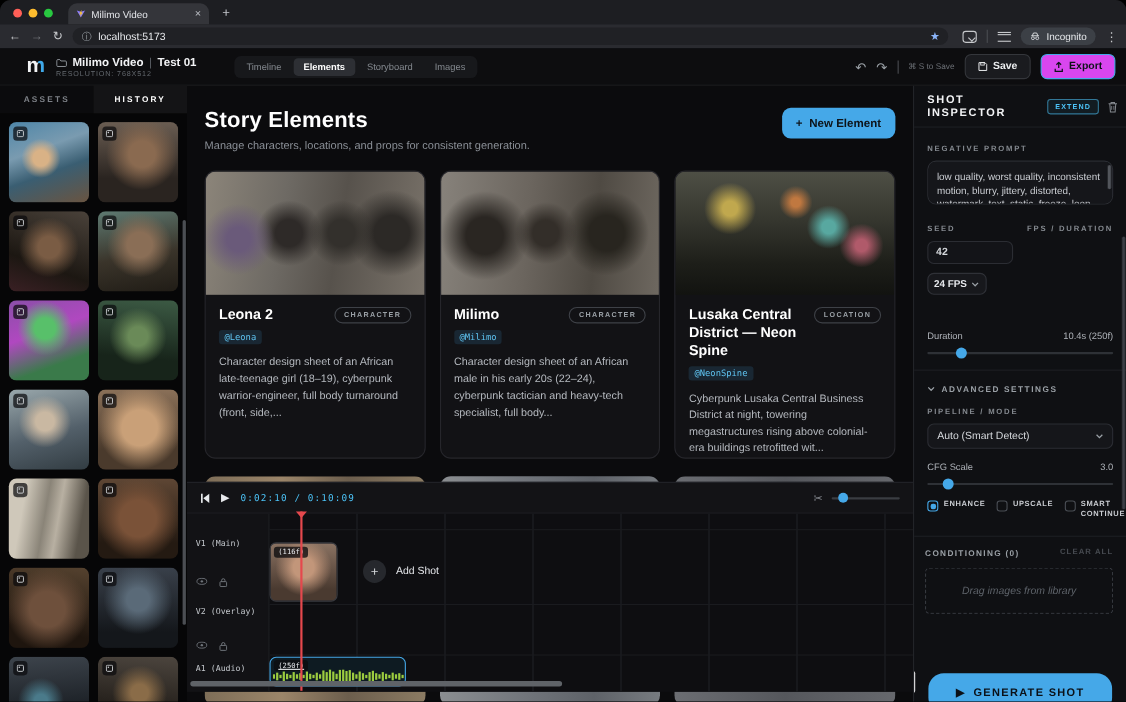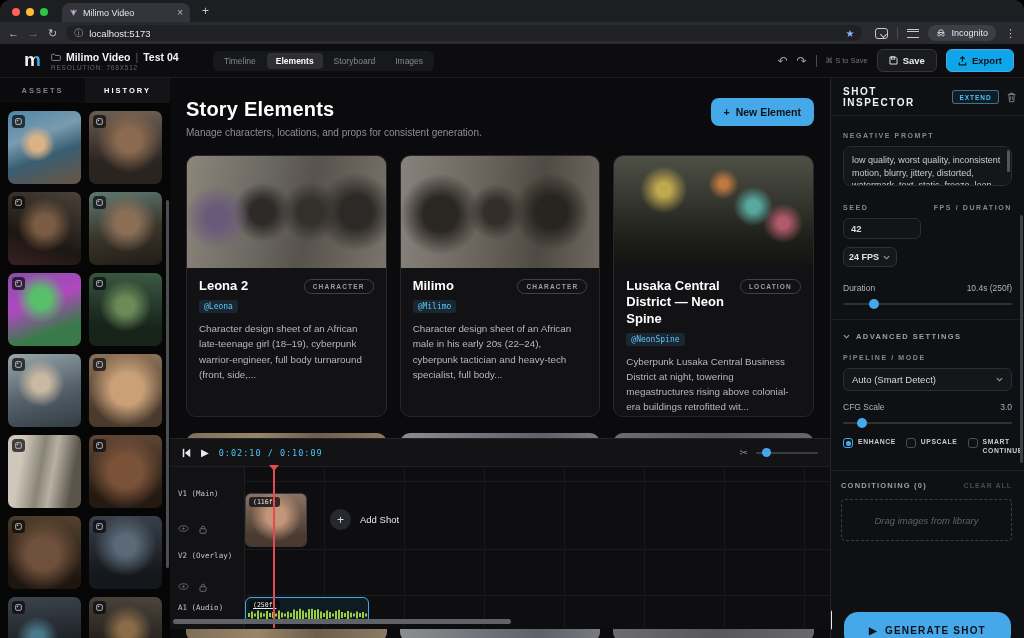--- a/index.html
+++ b/index.html
@@ -50,21 +50,21 @@
   .navtabs { position:absolute; left:213px; top:7px; background:#17181b; border-radius:6px;
              padding:2px; display:flex; gap:2px;}
   .navtab { font-size:8.5px; color:#84898f; padding:3px 9px; border-radius:4px; }
   .navtab.active { background:#2d2f34; color:#fff; font-weight:bold;}
   .hright { margin-left:auto; display:flex; align-items:center; gap:9px; }
   .histbtn { color:#9aa0a6; font-size:12px; line-height:1;}
   .savehint { color:#6d7177; font-size:7.5px; }
   .btn { display:flex; align-items:center; gap:5px; border-radius:6px; font-size:9.5px;
          font-weight:bold; padding:5px 11px; }
   .btn-dark { background:#1a1b1f; border:1px solid #34363b; color:#eceef0;}
-  .btn-blue { background:#0ea5e9; color:#0d1319; border:1px solid #45a8e8;}
+  .btn-blue { background:#d946ef; color:#0d1319; border:1px solid #45a8e8;}
 
   
   .content { display:flex; height:560px; }
 
   
   .lsb { width:170px; background:#060607; position:relative; flex:none;}
   .lsb-tabs { display:flex; height:25px; }
   .lsb-tab { flex:1; display:flex; align-items:center; justify-content:center;
              font-size:7.5px; letter-spacing:2px; font-weight:bold; color:#7e8288; background:#0b0b0d;}
   .lsb-tab.active { color:#fff; background:#141416; }
@@ -274,21 +274,21 @@
 
   <div class="appheader">
     <span class="logo">m</span>
     <div class="projinfo">
       <div class="projrow">
         <svg width="10" height="8" viewBox="0 0 16 12">
           <path d="M1 3 q0-1.5 1.5-1.5 h3 l1.5 2 h6.5 q1.5 0 1.5 1.5 v5 q0 1.5 -1.5 1.5 h-11 q-1.5 0 -1.5 -1.5 Z" stroke="#9aa0a6" stroke-width="1.3" fill="none"></path>
         </svg>
         <span>Milimo Video</span>
         <span class="sep">|</span>
-        <span>Test 04</span>
+        <span>Test 01</span>
       </div>
       <div class="resrow">
         <span>RESOLUTION:</span> <span>768X512</span>
       </div>
     </div>
     <div class="navtabs">
       <span class="navtab">Timeline</span>
       <span class="navtab active">Elements</span>
       <span class="navtab">Storyboard</span>
       <span class="navtab">Images</span>
@@ -624,21 +624,21 @@
           <span class="slabel">SEED</span>
           <span class="slabel" style="margin-left:auto">FPS / DURATION</span>
         </div>
         <input class="seedinput" style="margin-top: 7px;" value="42">
         <div class="fpssel" style="margin-top:8px">
           <span class="txt">24 FPS</span>
           <svg width="7" height="5" viewBox="0 0 8 5">
               <path d="M1 1 L4 4 L7 1" stroke="#9aa0a6" stroke-width="1.3" fill="none"></path>
             </svg>
         </div>
-        <div class="rowflex" style="margin-top:16px">
+        <div class="rowflex" style="margin-top:32px">
           <span class="minilabel">Duration</span>
           <span class="minival">10.4s (250f)</span>
         </div>
         <div class="slider">
             <span class="dot" style="left:26px"></span>
           </div>
       </div>
 
       <div class="hr"></div>
 

